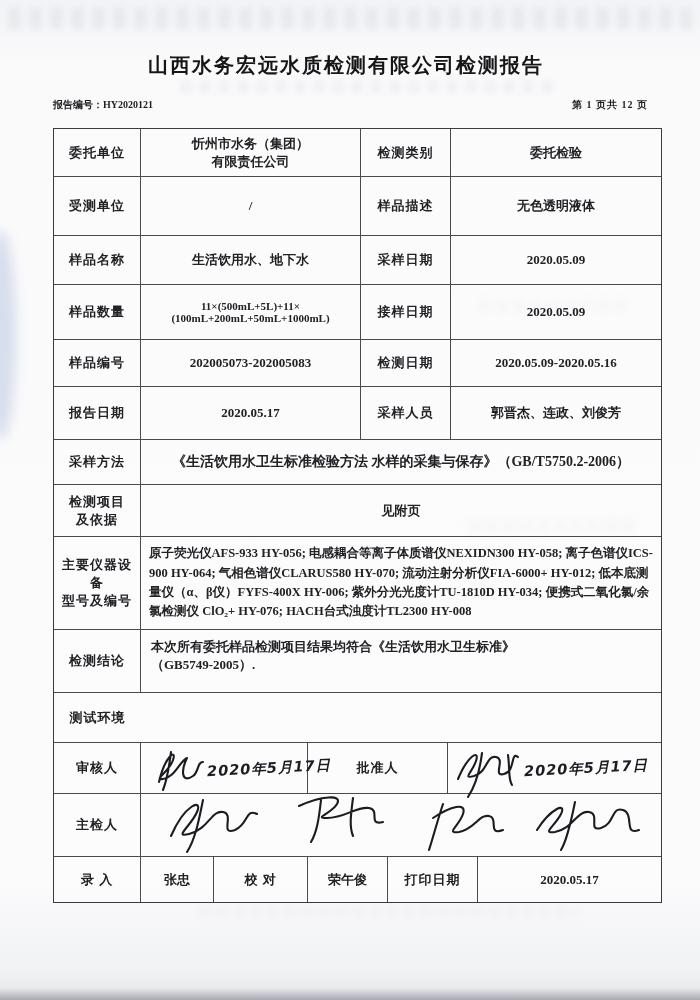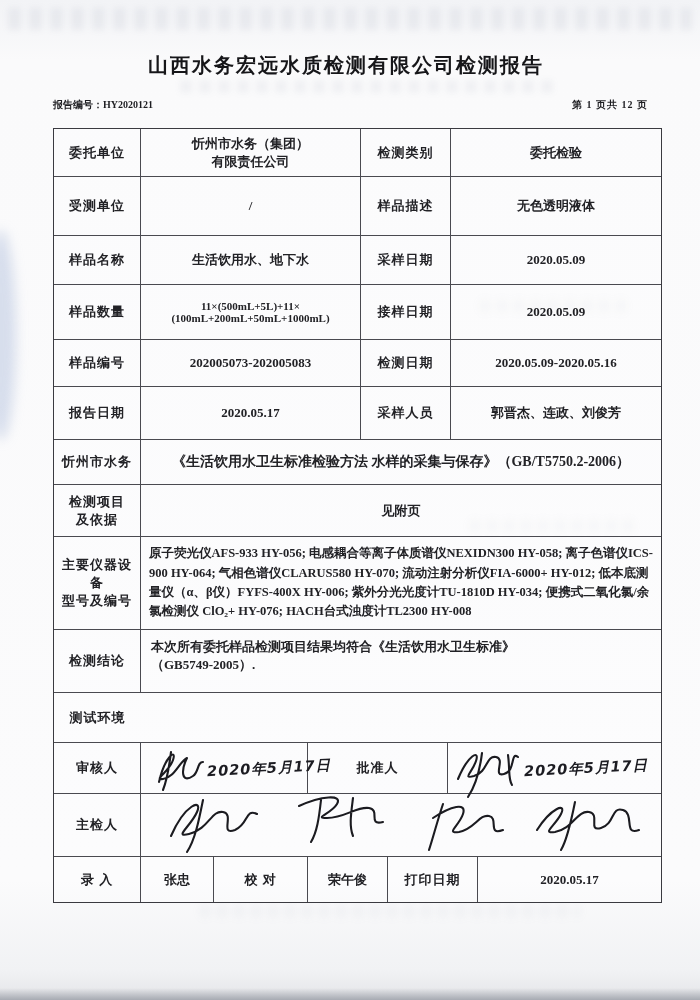--- a/index.html
+++ b/index.html
@@ -106,21 +106,21 @@
     </div>
 
     <div class="tr" style="height:52px">
       <div class="td w1 lab">报告日期</div>
       <div class="td w2 val">2020.05.17</div>
       <div class="td w3 lab">采样人员</div>
       <div class="td w4 val">郭晋杰、连政、刘俊芳</div>
     </div>
 
     <div class="tr" style="height:44px">
-      <div class="td w1 lab">忻州市水务</div>
+      <div class="td w1 lab">采样方法</div>
       <div class="td wide val" style="font-size:14px">《生活饮用水卫生标准检验方法 水样的采集与保存》（GB/T5750.2-2006）</div>
     </div>
 
     <div class="tr" style="height:51px">
       <div class="td w1 lab pre">检测项目
 及依据</div>
       <div class="td wide val">见附页</div>
     </div>
 
     <div class="tr" style="height:92px">

